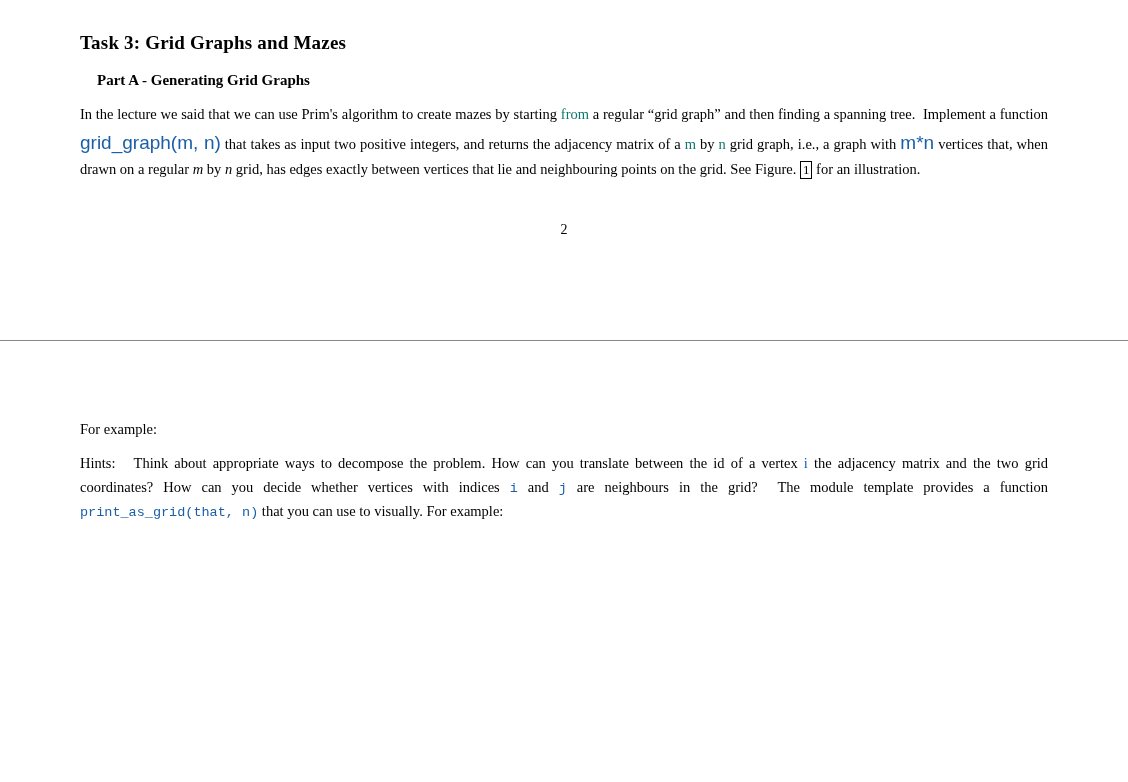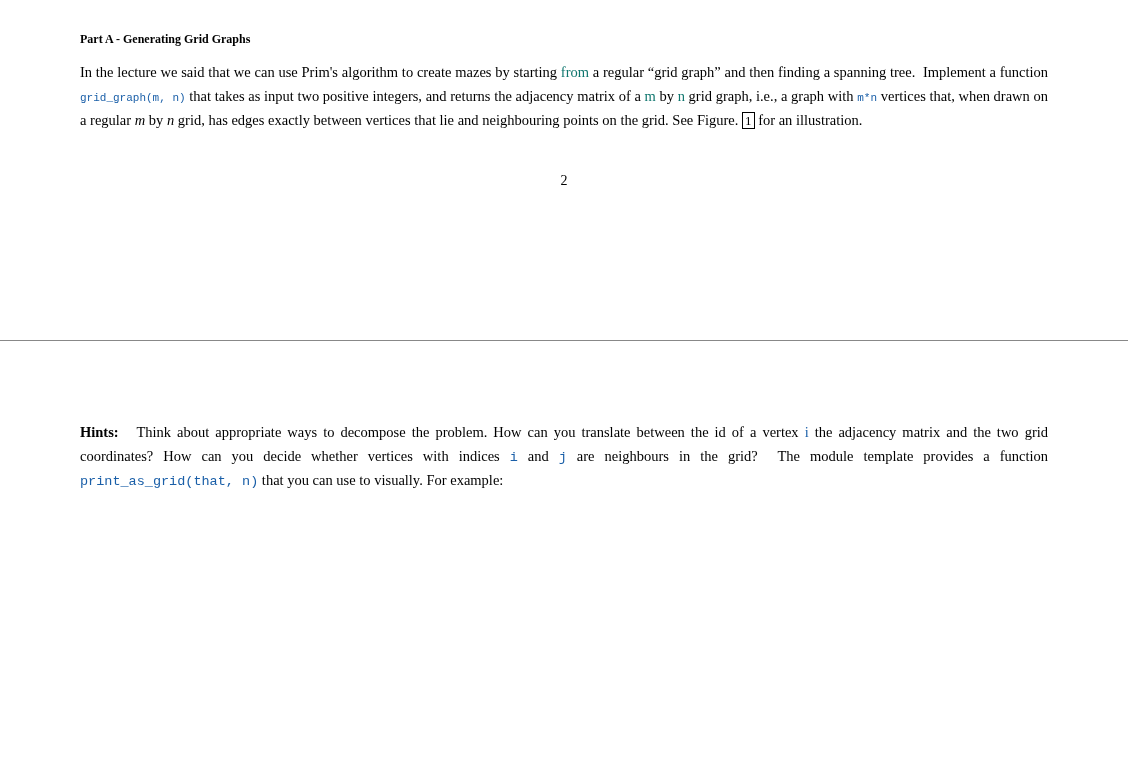--- a/index.html
+++ b/index.html
@@ -34,40 +34,41 @@
 
     h1.task-title {
       font-size: 19px;
       font-weight: bold;
       font-family: "Computer Modern", Georgia, serif;
       margin-bottom: 18px;
       letter-spacing: 0.01em;
     }
 
     h2.part-title {
-      font-size: 12px;
+      font-size: 15px;
       font-weight: bold;
       font-family: "Computer Modern", Georgia, serif;
       margin-bottom: 14px;
+      margin-left: 17px;
     }
 
     .body-text {
       font-size: 14.5px;
       line-height: 1.65;
       text-align: justify;
       color: #000;
     }
 
     .body-text .highlight {
       color: #0f766e;
     }
 
     .body-text code, .inline-code {
-      font-family: Liberation Mono, monospace;
-      font-size: 11px;
+      font-family: Liberation Sans, sans-serif;
+      font-size: 19px;
       color: #1a5fa8;
     }
 
     .body-text em {
       font-style: italic;
     }
 
     .page-number {
       text-align: center;
       font-size: 14px;
@@ -94,21 +95,21 @@
     }
 
     .hints-text {
       font-size: 14.5px;
       line-height: 1.65;
       text-align: justify;
       color: #000;
     }
 
     .hints-text .bold {
-      font-weight: bold;
+      font-weight: normal;
     }
 
     .hints-text .highlight {
       color: #1a5fa8;
     }
 
     .hints-text code, .hints-text .inline-code {
       font-family: "Courier New", Courier, monospace;
       font-size: 13.5px;
       color: #1a5fa8;
@@ -121,20 +122,21 @@
       padding: 0 2px;
       vertical-align: baseline;
       line-height: 1.2;
     }
   </style>
 </head>
 <body>
 
 <div class="page-top">
 
+  <h1 class="task-title">Task 3:  Grid Graphs and Mazes</h1>
 
   <h2 class="part-title">Part A - Generating Grid Graphs</h2>
 
   <p class="body-text">
     In the lecture we said that we can use Prim's algorithm to create mazes by starting
     <span class="highlight">from</span>
     a regular “grid graph” and then finding a spanning tree.&nbsp; Implement a function
     <code>grid_graph(m, n)</code>
     that takes as input two positive integers, and returns the adjacency matrix of a
     <span class="highlight">m</span>
@@ -148,20 +150,21 @@
 
   <div class="page-number">2</div>
 </div>
 
 <hr class="divider">
 
 <div class="page-bottom">
 
   <div class="spacer-top"></div>
 
+  <p class="for-example-label">For example:</p>
 
 
   <p class="hints-text">
     <span class="bold">Hints:</span>&nbsp;&nbsp;
     Think about appropriate ways to decompose the problem. How can you translate between the id of a vertex
     <span class="highlight">i</span>
     the adjacency matrix and the two grid coordinates? How can you decide whether vertices with indices
     <code>i</code>
     and
     <code>j</code>

